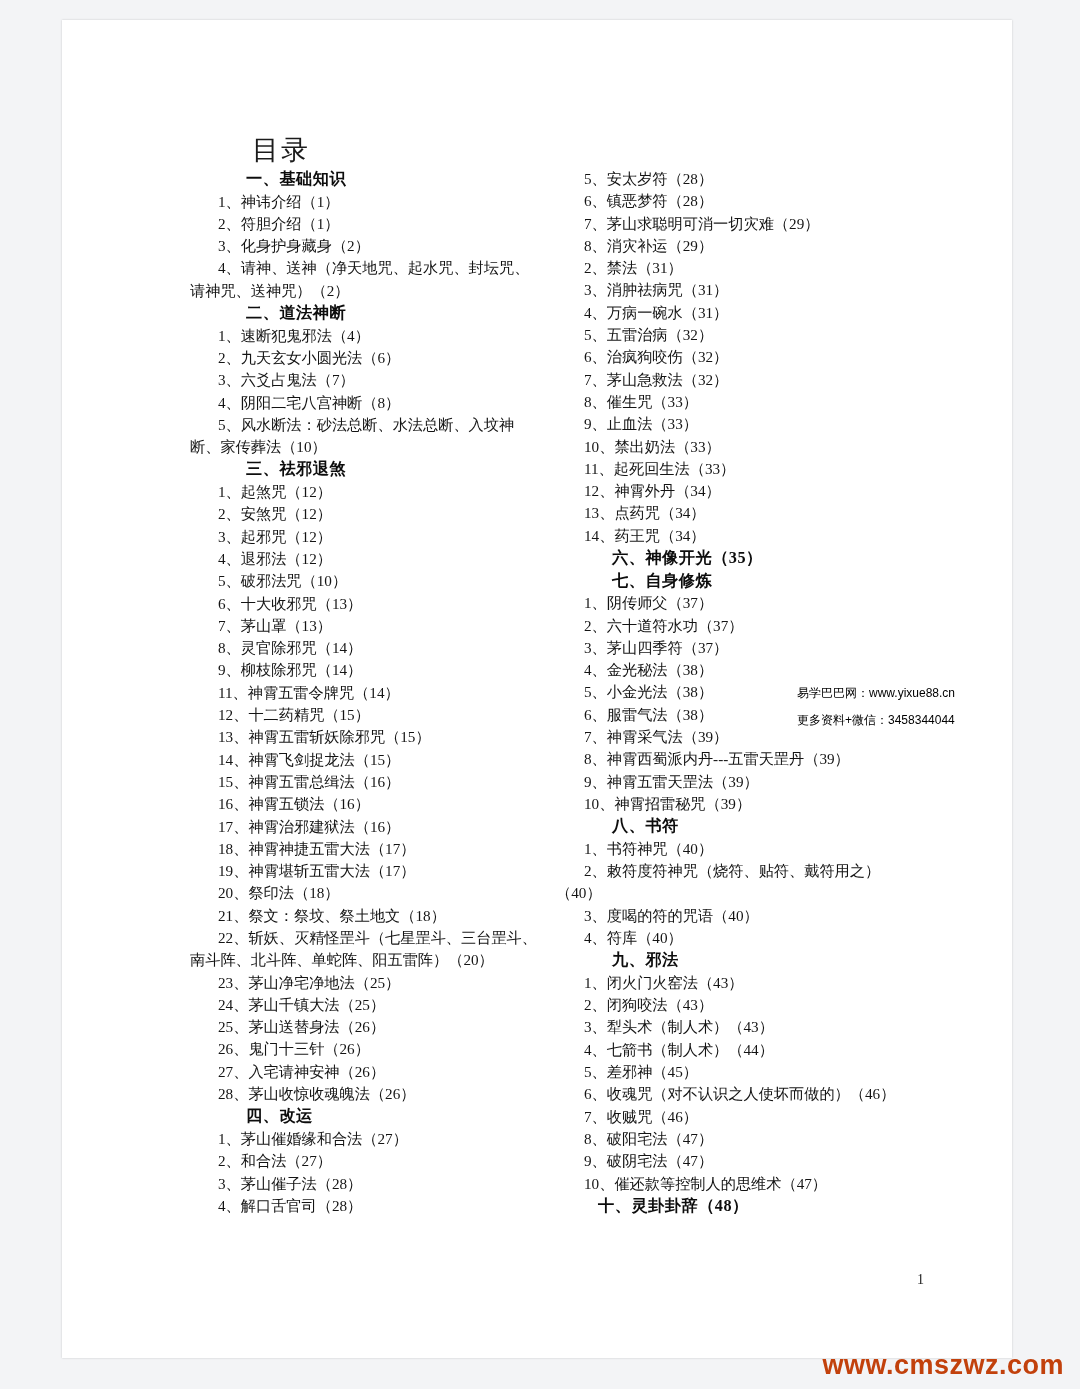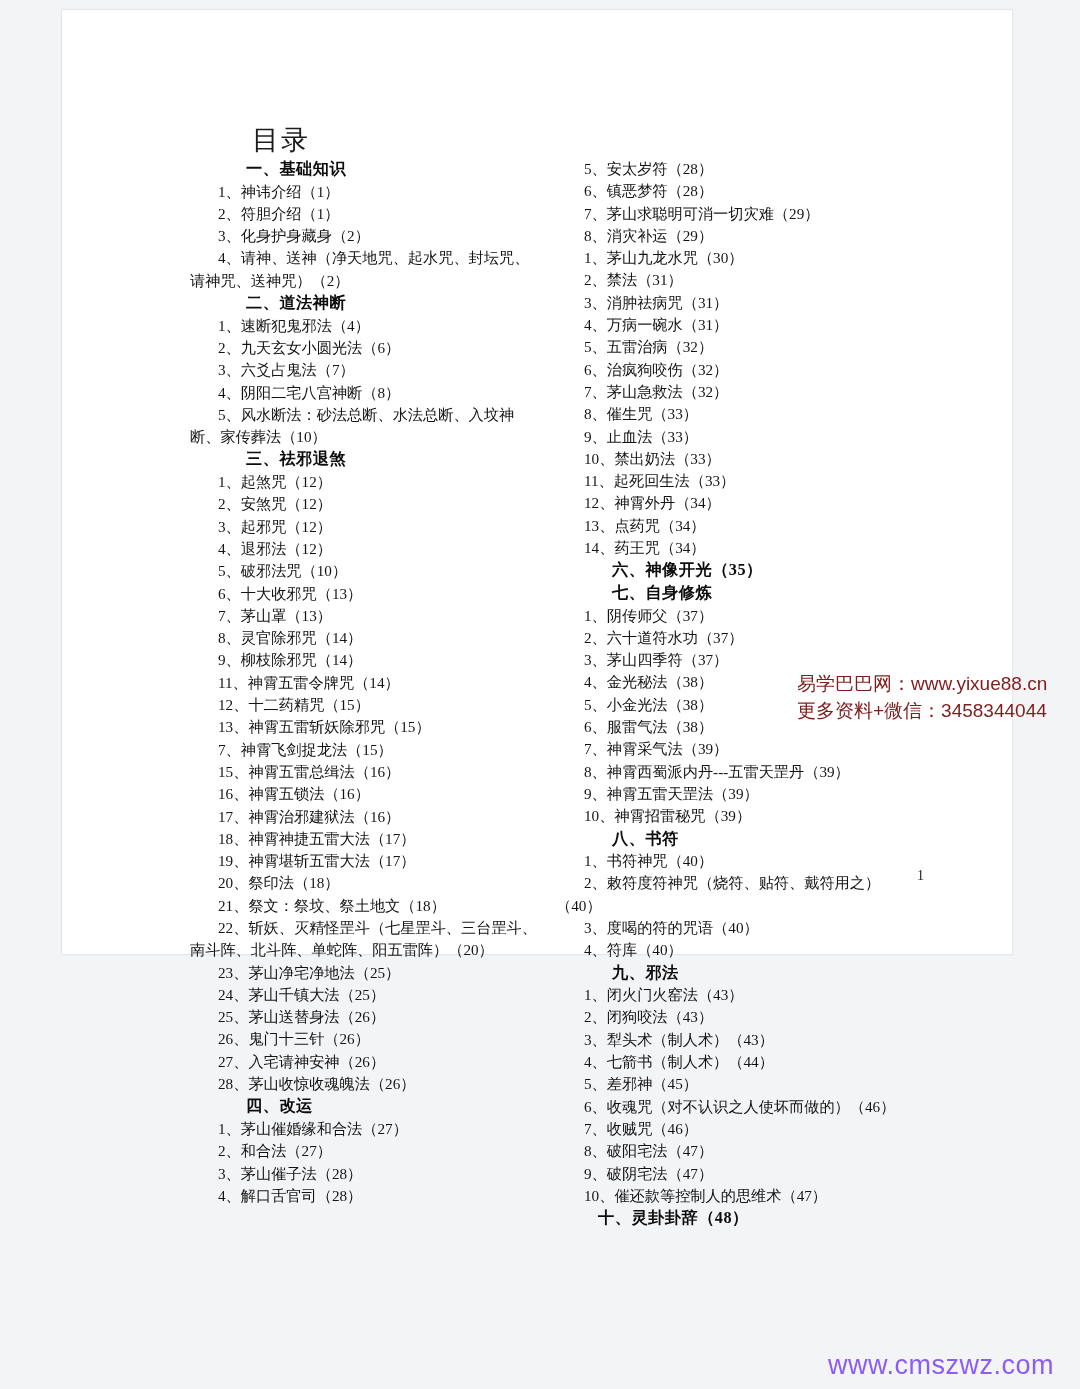--- a/index.html
+++ b/index.html
@@ -10,23 +10,23 @@
   body {
     width: 1080px;
     height: 1389px;
     font-family: "Liberation Serif", "DejaVu Serif", serif;
     position: relative;
     overflow: hidden;
   }
   .page {
     position: absolute;
     left: 62px;
-    top: 10px;
+    top: 20px;
     width: 950px;
-    height: 944px;
+    height: 1338px;
     background: #ffffff;
     box-shadow: 0 0 2px rgba(0,0,0,0.18);
   }
   .doc-title {
     position: absolute;
     left: 190px;
     top: 112px;
     font-size: 27px;
     color: #1b1b1b;
     letter-spacing: 2px;
@@ -68,34 +68,34 @@
     position: absolute;
     right: 88px;
     bottom: 70px;
     font-size: 14px;
     color: #222;
   }
   .watermark1 {
     position: absolute;
     left: 735px;
     top: 660px;
-    font-size: 19px;
-    color: #7f1d1d;
+    font-size: 12px;
+    color: #000000;
     line-height: 27px;
     font-family: "Liberation Sans", sans-serif;
     white-space: nowrap;
     pointer-events: none;
   }
   .watermark2 {
     position: absolute;
-    right: 26px;
+    right: 16px;
     bottom: 8px;
     font-size: 27px;
-    font-weight: normal;
-    color: #8b5cf6;
+    font-weight: bold;
+    color: #c2410c;
     font-family: "Liberation Sans", sans-serif;
     letter-spacing: 0.5px;
   }
 </style>
 </head>
 <body>
 
 <div class="page">
 
   <div class="doc-title">目录</div>
@@ -121,21 +121,21 @@
         <div class="entry">3、起邪咒（12）</div>
         <div class="entry">4、退邪法（12）</div>
         <div class="entry">5、破邪法咒（10）</div>
         <div class="entry">6、十大收邪咒（13）</div>
         <div class="entry">7、茅山罩（13）</div>
         <div class="entry">8、灵官除邪咒（14）</div>
         <div class="entry">9、柳枝除邪咒（14）</div>
         <div class="entry">11、神霄五雷令牌咒（14）</div>
         <div class="entry">12、十二药精咒（15）</div>
         <div class="entry">13、神霄五雷斩妖除邪咒（15）</div>
-        <div class="entry">7、神霄飞剑捉龙法（15）</div>
+        <div class="entry">14、神霄飞剑捉龙法（15）</div>
         <div class="entry">15、神霄五雷总缉法（16）</div>
         <div class="entry">16、神霄五锁法（16）</div>
         <div class="entry">17、神霄治邪建狱法（16）</div>
         <div class="entry">18、神霄神捷五雷大法（17）</div>
         <div class="entry">19、神霄堪斩五雷大法（17）</div>
         <div class="entry">20、祭印法（18）</div>
         <div class="entry">21、祭文：祭坟、祭土地文（18）</div>
         <div class="entry">22、斩妖、灭精怪罡斗（七星罡斗、三台罡斗、</div>
         <div class="entry cont">南斗阵、北斗阵、单蛇阵、阳五雷阵）（20）</div>
         <div class="entry">23、茅山净宅净地法（25）</div>
@@ -148,21 +148,20 @@
         <div class="entry">1、茅山催婚缘和合法（27）</div>
         <div class="entry">2、和合法（27）</div>
         <div class="entry">3、茅山催子法（28）</div>
         <div class="entry">4、解口舌官司（28）</div>
       </div>
     <div class="col" id="right-col">
         <div class="entry">5、安太岁符（28）</div>
         <div class="entry">6、镇恶梦符（28）</div>
         <div class="entry">7、茅山求聪明可消一切灾难（29）</div>
         <div class="entry">8、消灾补运（29）</div>
-        <div class="entry">1、茅山九龙水咒（30）</div>
         <div class="entry">2、禁法（31）</div>
         <div class="entry">3、消肿祛病咒（31）</div>
         <div class="entry">4、万病一碗水（31）</div>
         <div class="entry">5、五雷治病（32）</div>
         <div class="entry">6、治疯狗咬伤（32）</div>
         <div class="entry">7、茅山急救法（32）</div>
         <div class="entry">8、催生咒（33）</div>
         <div class="entry">9、止血法（33）</div>
         <div class="entry">10、禁出奶法（33）</div>
         <div class="entry">11、起死回生法（33）</div>

